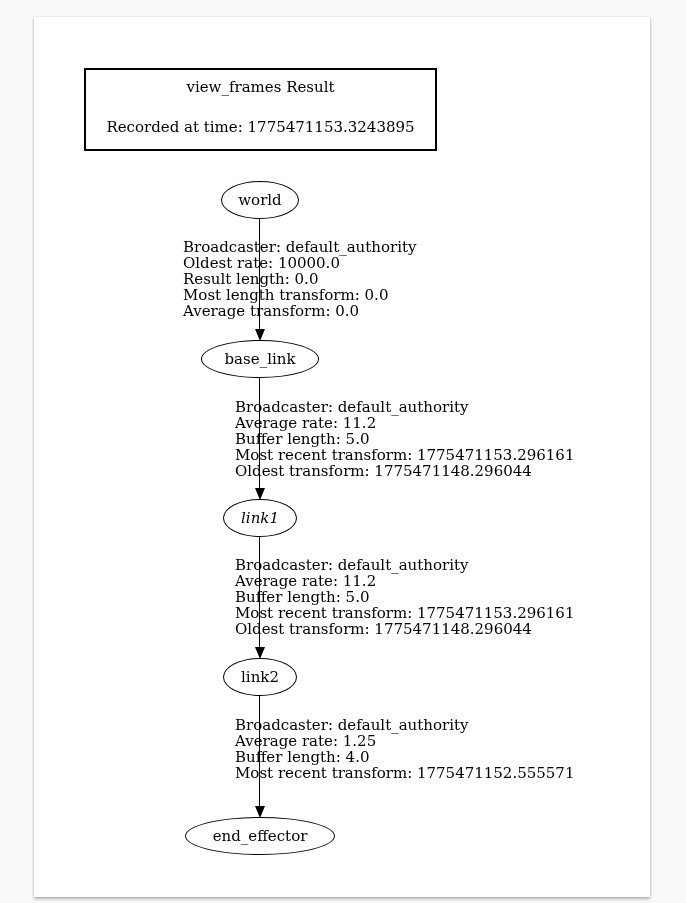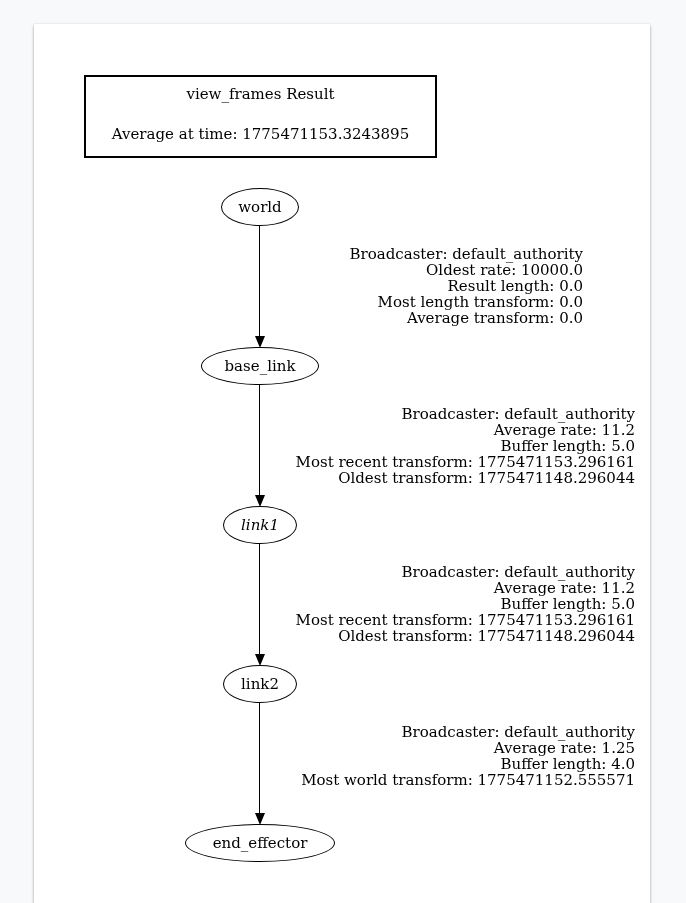--- a/index.html
+++ b/index.html
@@ -11,21 +11,21 @@
     height: 903px;
     background: #f8f9fa;
     position: relative;
     font-family: "DejaVu Serif", "Liberation Serif", serif;
     color: #000;
     overflow: hidden;
   }
   .card {
     position: absolute;
     left: 34px;
-    top: 24px;
+    top: 17px;
     width: 616px;
     height: 880px;
     background: #ffffff;
     box-shadow: 0 2px 3px rgba(0,0,0,0.28), 0 0 2px rgba(0,0,0,0.12);
   }
   .title-box {
     position: absolute;
     left: 50px;
     top: 51px;
     width: 353px;
@@ -69,34 +69,34 @@
     position: absolute;
     width: 0;
     height: 0;
     border-left: 5px solid transparent;
     border-right: 5px solid transparent;
     border-top: 12px solid #000;
   }
   .edge-label {
     position: absolute;
     width: 400px;
-    text-align: right;
+    text-align: left;
     font-size: 15px;
     line-height: 16px;
     white-space: nowrap;
   }
 </style>
 </head>
 <body>
 
 <div class="card">
 
   <div class="title-box">
     <div class="title-line1">view_frames Result</div>
-    <div class="title-line2">Average at time: 1775471153.3243895</div>
+    <div class="title-line2">Recorded at time: 1775471153.3243895</div>
   </div>
 
   <div class="edge-line" style="left:225px; top:200px; height:112px;"></div>
   <div class="arrow-head" style="left:221px; top:312px;"></div>
   <div class="edge-label" style="left:149px; top:222px;">
     <div>Broadcaster: default_authority</div>
     <div>Oldest rate: 10000.0</div>
     <div>Result length: 0.0</div>
     <div>Most length transform: 0.0</div>
     <div>Average transform: 0.0</div>
@@ -121,21 +121,21 @@
     <div>Most recent transform: 1775471153.296161</div>
     <div>Oldest transform: 1775471148.296044</div>
   </div>
 
   <div class="edge-line" style="left:225px; top:677px; height:112px;"></div>
   <div class="arrow-head" style="left:221px; top:789px;"></div>
   <div class="edge-label" style="left:201px; top:700px;">
     <div>Broadcaster: default_authority</div>
     <div>Average rate: 1.25</div>
     <div>Buffer length: 4.0</div>
-    <div>Most world transform: 1775471152.555571</div>
+    <div>Most recent transform: 1775471152.555571</div>
   </div>
 
   <div class="node" style="left:187px; top:164px; width:78px;  height:38px;">world</div>
   <div class="node" style="left:167px; top:323px; width:118px; height:38px;">base_link</div>
   <div class="node" style="left:189px; top:482px; width:74px;  height:38px;font-style:italic;">link1</div>
   <div class="node" style="left:189px; top:641px; width:74px;  height:38px;">link2</div>
   <div class="node" style="left:151px; top:800px; width:150px; height:38px;">end_effector</div>
 
 </div>
 

